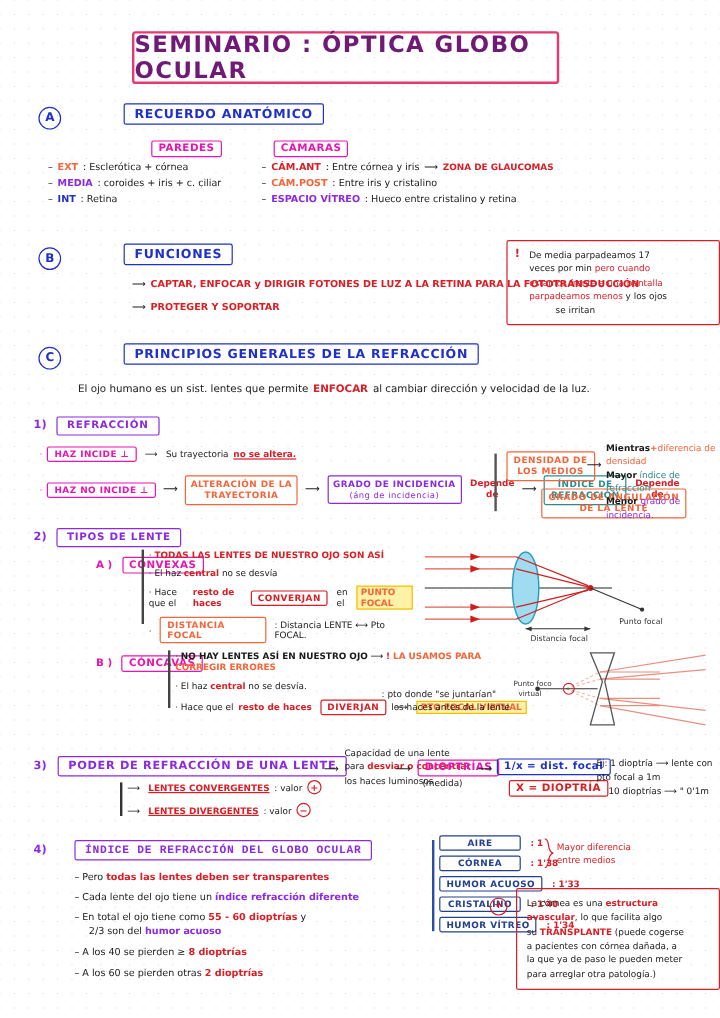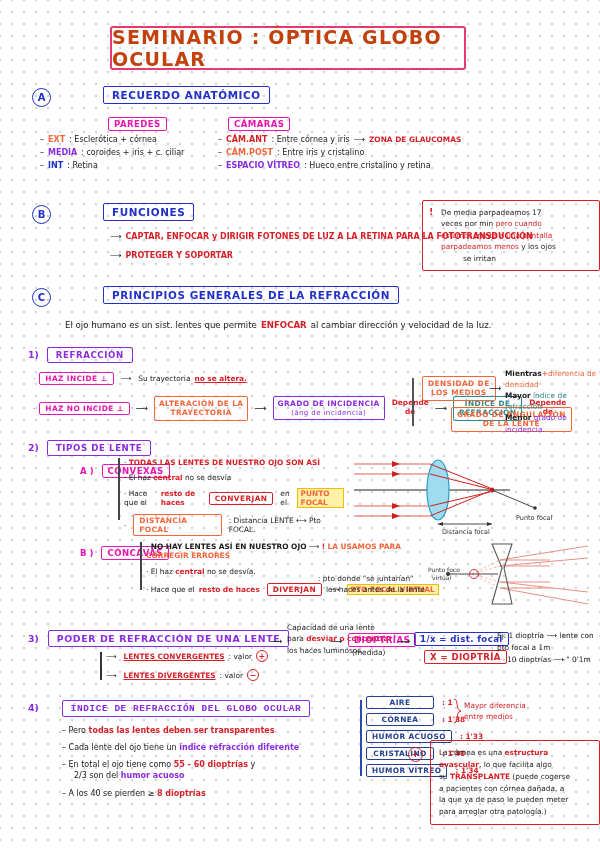--- a/index.html
+++ b/index.html
@@ -18,21 +18,21 @@
   .hand{font-family:"DejaVu Sans", sans-serif;letter-spacing:.2px;} .c-blue{color:#2030c8;} .c-purple{color:#8a2be2;}
   .c-red{color:#d81f26;} .c-orange{color:#f4663a;} .c-mag{color:#e816b0;}
   .c-teal{color:#2e8b8b;} .c-dark{color:#1a1a1a;} .c-navy{color:#24418f;}
 
   
   .title-box{
     left:110px;top:26px;width:352px;height:40px;
     border:2.5px solid #e8386f;border-radius:3px;
     display:flex;align-items:center;justify-content:center;
   }
-  .title-box span{font-size:19px;font-weight:bold;color:#c2410c;letter-spacing:1.2px;}
+  .title-box span{font-size:19px;font-weight:bold;color:#701a75;letter-spacing:1.2px;}
 
   .circ{
     width:17px;height:17px;border-radius:50%;border:1.6px solid currentColor;
     display:inline-flex;align-items:center;justify-content:center;
     font-size:10px;font-weight:bold;
   }
   .hbox{
     border:1.8px solid currentColor;border-radius:2px;
     padding:2px 8px;display:inline-block;font-weight:bold;letter-spacing:.6px;margin-left:46px;
   }
@@ -60,21 +60,21 @@
 
 <div class="abs title-box hand">
   <span>SEMINARIO : ÓPTICA GLOBO OCULAR</span>
 </div>
 
 <div class="abs" style="left:32px;top:86px;">
   <span class="circ c-blue">A</span>
 </div>
 <div class="abs hand hbox c-blue t11" style="left:57px;top:86px;">RECUERDO ANATÓMICO</div>
 
-<div class="abs hand sbox c-mag t9" style="left:108px;top:117px;text-align:right;">PAREDES</div>
+<div class="abs hand sbox c-mag t9" style="left:126px;top:117px;text-align:right;">PAREDES</div>
 <div class="abs" style="left:40px;top:135px;width:190px;">
   <div class="row t85" style="margin-bottom:4px;">
     <span class="c-dark">–</span>
       <span class="c-orange bold">EXT</span>
       <span class="c-dark">: Esclerótica + córnea</span>
   </div>
   <div class="row t85" style="margin-bottom:4px;">
     <span class="c-dark">–</span>
       <span class="c-purple bold">MEDIA</span>
       <span class="c-dark">: coroides + iris + c. ciliar</span>
@@ -375,20 +375,23 @@
   </div>
   <div class="t85 c-dark" style="margin-bottom:2px;">
     – <span>En total el ojo tiene como </span><span class="c-red bold">55 - 60 dioptrías</span><span> y</span>
   </div>
   <div class="t85 c-dark" style="margin-bottom:9px;padding-left:12px;">
     <span>2/3</span><span> son del </span><span class="c-purple bold">humor acuoso</span>
   </div>
   <div class="t85 c-dark" style="margin-bottom:8px;">
     – <span>A los 40 se pierden ≥ </span><span class="c-red bold">8 dioptrías</span>
   </div>
+  <div class="t85 c-dark">
+    – <span>A los 60 se pierden otras </span><span class="c-red bold">2 dioptrías</span>
+  </div>
 </div>
 
 <div class="abs" style="left:360px;top:700px;width:2px;height:76px;background:#2a4da8;"></div>
 <div class="abs" style="left:366px;top:696px;">
   <div class="row t8" style="margin-bottom:4px;align-items:center;">
     <span class="sbox c-navy t8" style="min-width:56px;text-align:center;">AIRE</span>
     <span class="c-red bold" style="margin-left:4px;">: 1</span>
   </div>
   <div class="row t8" style="margin-bottom:4px;align-items:center;">
     <span class="sbox c-navy t8" style="min-width:56px;text-align:center;">CÓRNEA</span>

